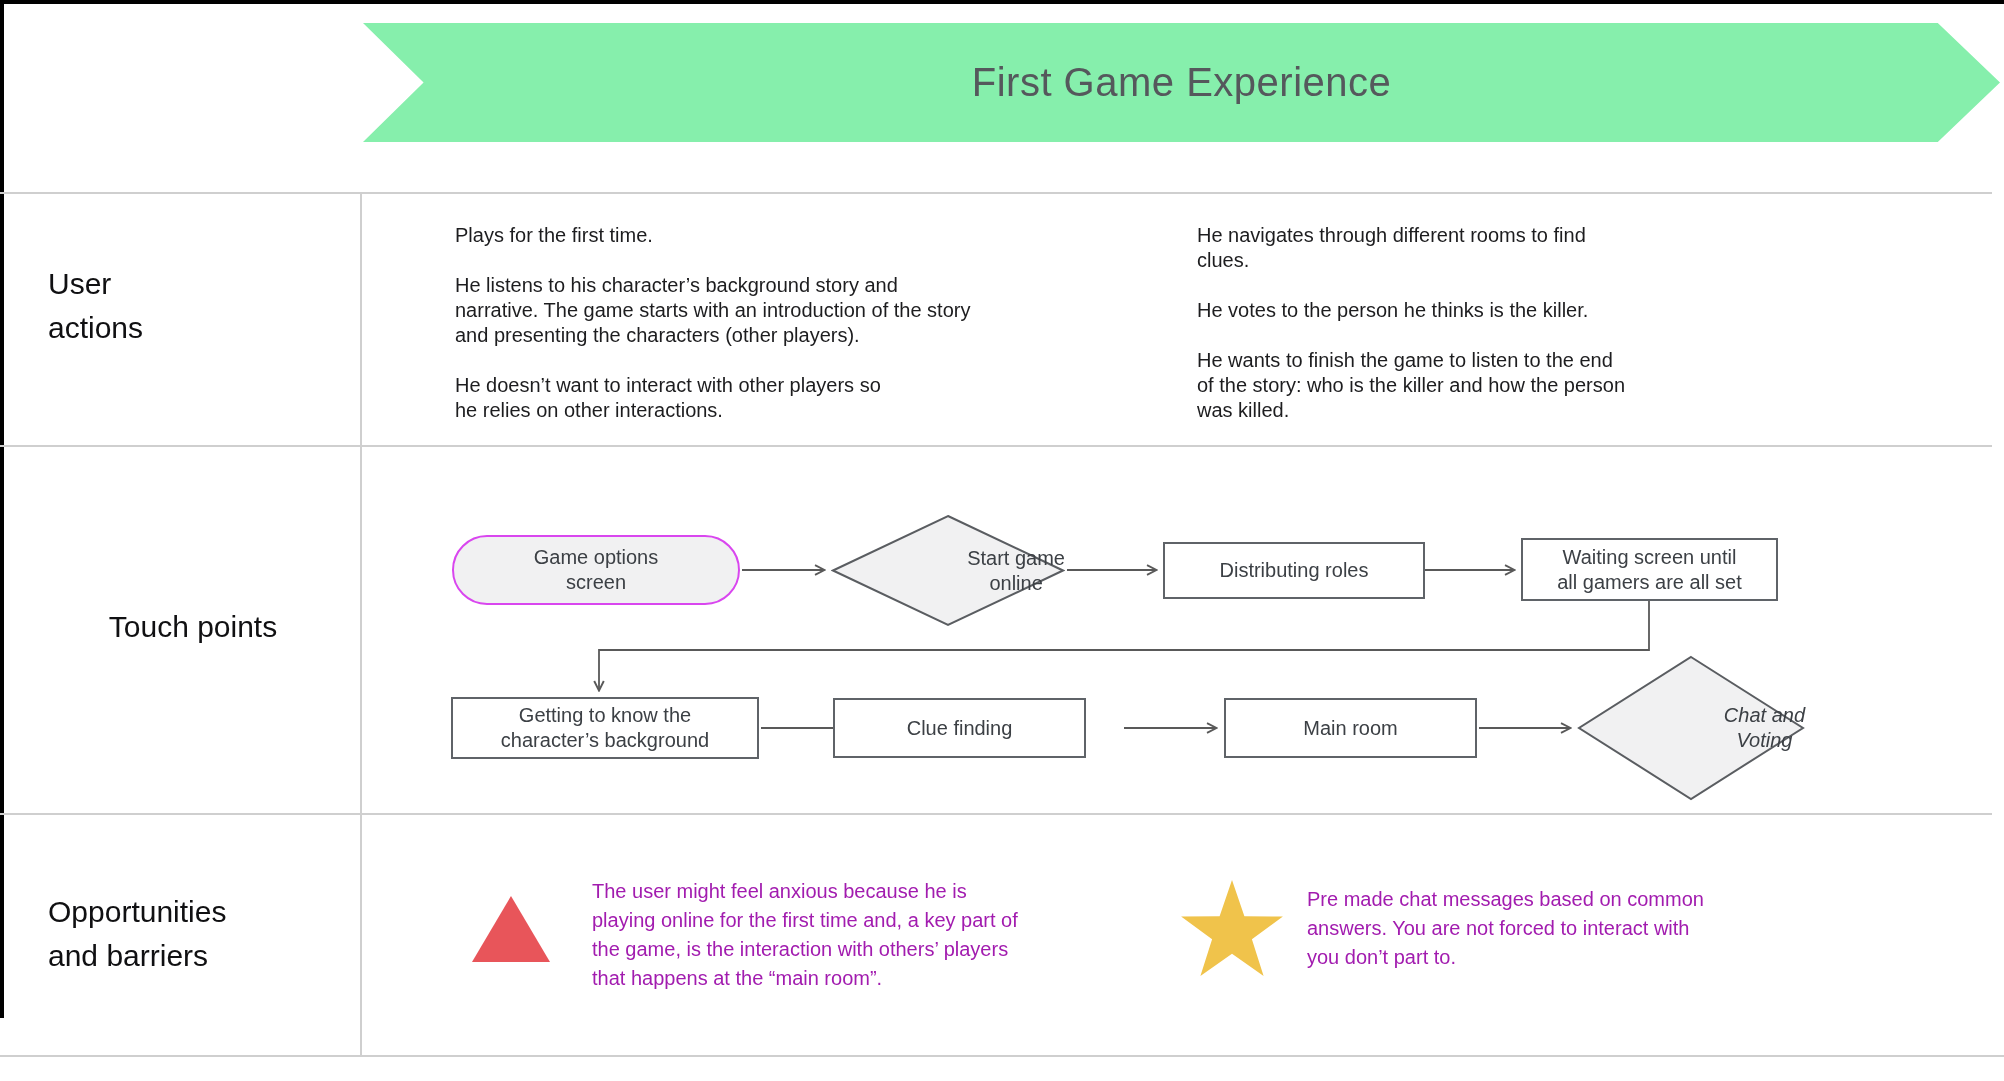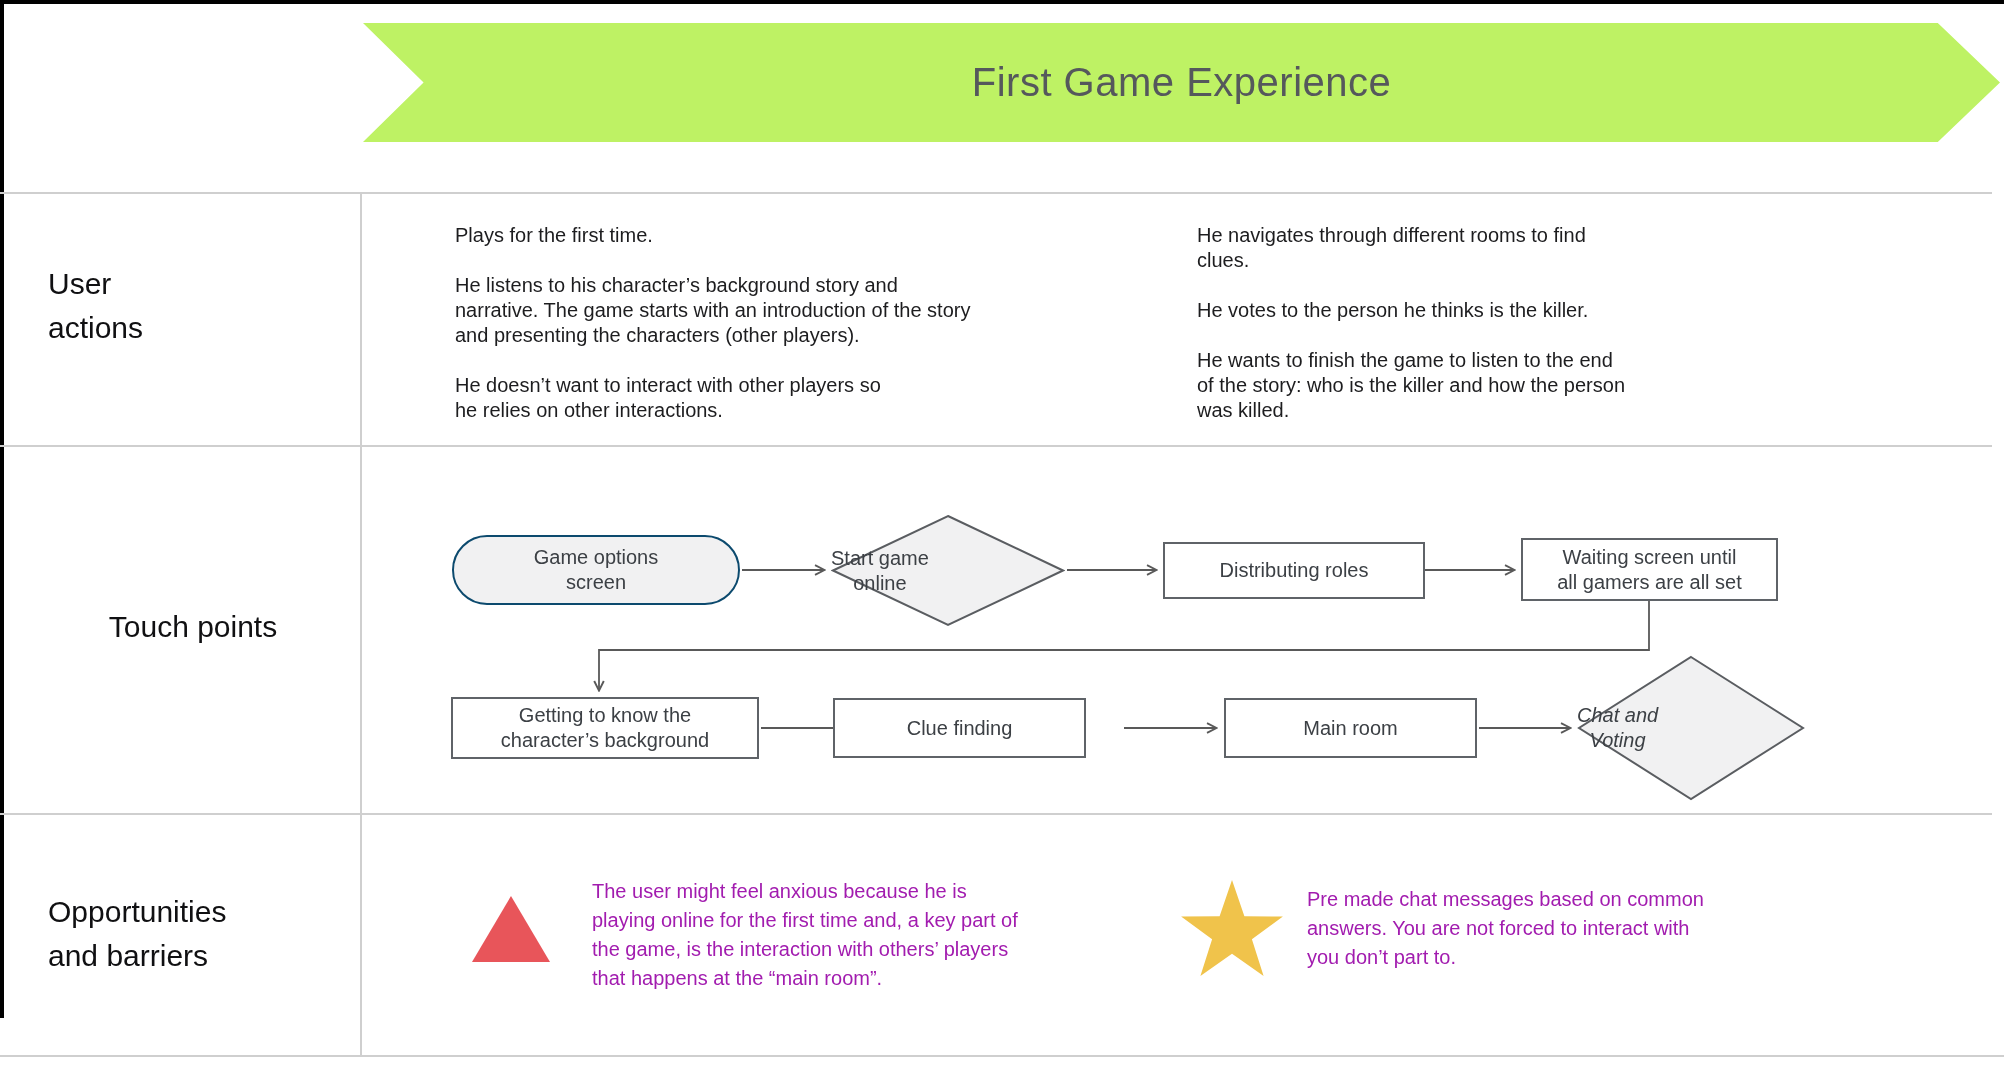--- a/index.html
+++ b/index.html
@@ -10,21 +10,21 @@
     font-family:"Liberation Sans","DejaVu Sans",sans-serif;
     overflow:hidden;
   }
   .abs{position:absolute;}
   
   .border-top{left:0;top:0;width:2004px;height:4px;background:#000;}
   .border-left{left:0;top:0;width:4px;height:1018px;background:#000;}
   
   .banner{
     left:363px;top:23px;width:1637px;height:119px;
-    background:#bef264;
+    background:#86efac;
     clip-path:polygon(0% 0%,96.2% 0%,100% 50%,96.2% 100%,0% 100%,3.7% 50%);
     display:flex;align-items:center;justify-content:center;
   }
   .banner-title{
     font-size:40px;color:#55585c;letter-spacing:0.5px;
   }
   
   .grid-h{height:2px;background:#cfcfcf;}
   .grid-v{width:2px;background:#cfcfcf;}
   
@@ -37,24 +37,24 @@
   .body-text{
     font-size:20px;line-height:25px;color:#1d1d1f;
     white-space:pre-line;
   }
   
   .flow-rect{
     background:#ffffff;border:2px solid #5f6368;box-sizing:border-box;
     display:flex;align-items:center;justify-content:center;text-align:center;
   }
   .flow-pill{
-    background:#f1f1f2;border:2px solid #0c4a6e;box-sizing:border-box;border-radius:36px;
+    background:#f1f1f2;border:2px solid #d946ef;box-sizing:border-box;border-radius:36px;
     display:flex;align-items:center;justify-content:center;text-align:center;
   }
-  .flow-diamond{display:flex;align-items:center;justify-content:flex-start;text-align:center;}
+  .flow-diamond{display:flex;align-items:center;justify-content:flex-end;text-align:center;}
   .flow-diamond svg{position:absolute;left:0;top:0;}
   .node-label{
     position:relative;
     font-size:20px;line-height:25px;color:#3c4045;
     white-space:pre-line;
   }
   
   .muted-text{
     font-size:20px;line-height:29px;color:#a21caf;
     white-space:pre-line;

